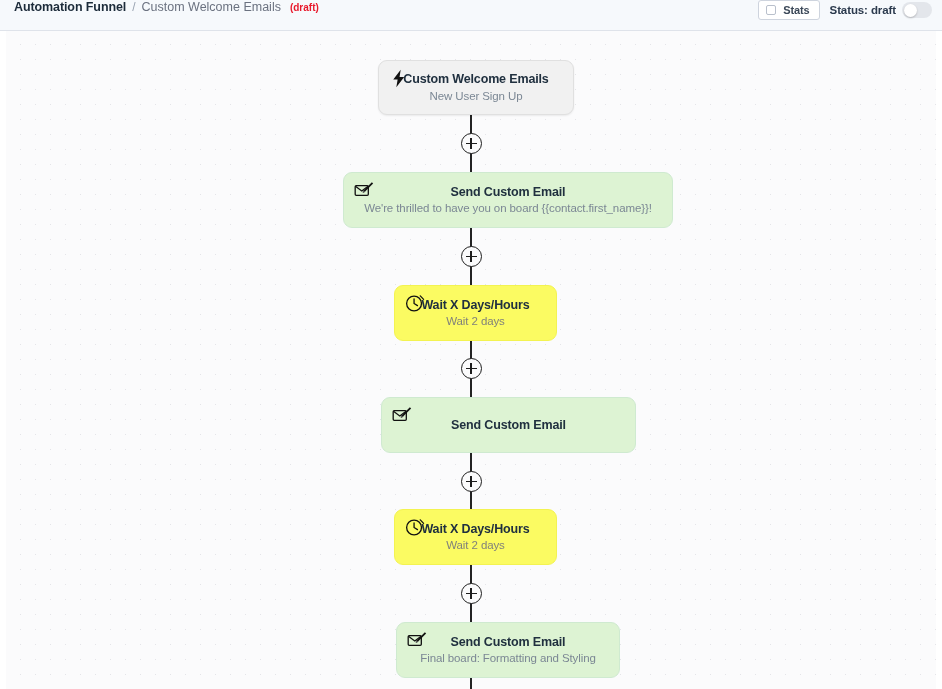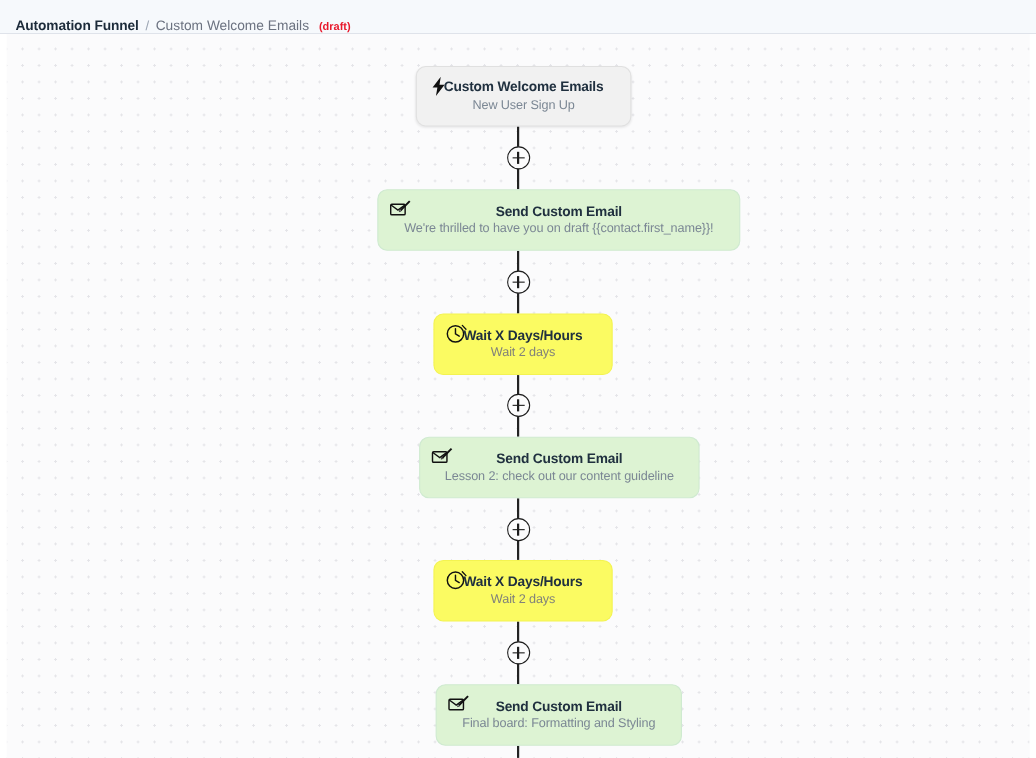--- a/index.html
+++ b/index.html
@@ -21,21 +21,21 @@
 
   
   .header {
     position: absolute;
     top: 0; left: 0;
     width: 942px;
     height: 31px;
     background: #f6f9fc;
     border-bottom: 1px solid #dfe3ea;
     display: flex;
-    align-items: flex-end;
+    align-items: flex-start;
     padding: 0 10px 0 14px;
   }
 
   .breadcrumb {
     display: flex;
     align-items: baseline;
     gap: 6px;
     white-space: nowrap;
   }
   .crumb-root {
@@ -237,20 +237,35 @@
 
   <div class="header">
 
     <div class="breadcrumb">
       <span class="crumb-root">Automation Funnel</span>
       <span class="crumb-sep">/</span>
       <span class="crumb-current">Custom Welcome Emails</span>
       <span class="crumb-status">(draft)</span>
     </div>
 
+    <div class="header-right">
+
+      <div class="stats-btn">
+        <span class="stats-check"></span>
+        <span class="stats-label">Stats</span>
+      </div>
+
+      <div class="status-wrap">
+        <span class="status-text">Status: draft</span>
+        <div class="toggle">
+          <span class="toggle-knob"></span>
+        </div>
+      </div>
+
+    </div>
   </div>
 
   <div class="canvas">
     <div class="flow" id="flow">
         <div class="spine" style="top: 84px; height: 57px;"></div>
         <div class="spine" style="top: 197px; height: 57px;"></div>
         <div class="spine" style="top: 310px; height: 56px;"></div>
         <div class="spine" style="top: 422px; height: 56px;"></div>
         <div class="spine" style="top: 534px; height: 57px;"></div>
         <div class="spine" style="top: 647px; height: 11px;"></div>
@@ -265,21 +280,21 @@
         </div>
         <div class="node node--email" style="left: 305px; top: 141px; width: 330px; height: 56px;">
           <span class="node-icon"><svg viewBox="0 0 24 24" width="21" height="21" aria-hidden="true">
               <rect x="2.5" y="6.5" width="15" height="11" rx="1.2" fill="none" stroke="#111" stroke-width="1.5"></rect>
               <path d="M2.8 7.2 L10 12.6 L17.2 7.2" fill="none" stroke="#111" stroke-width="1.4"></path>
               <path d="M21.6 2.6 L23 4 L13.6 13.4 L11.4 14.2 L12.2 12 Z" fill="#111"></path>
               <path d="M11.4 14.2 L12.2 12 L13.6 13.4 Z" fill="#fff" stroke="#111" stroke-width="0.7"></path>
             </svg></span>
           <div class="node-body">
             <div class="node-title">Send Custom Email</div>
-            <div class="node-sub">We're thrilled to have you on draft {{contact.first_name}}!</div>
+            <div class="node-sub">We're thrilled to have you on board {{contact.first_name}}!</div>
           </div>
         </div>
         <div class="node node--wait" style="left: 388px; top: 254px; width: 163px; height: 56px;">
           <span class="node-icon"><svg viewBox="0 0 24 24" width="21" height="21" aria-hidden="true">
               <circle cx="11.5" cy="12" r="8.5" fill="none" stroke="#111" stroke-width="1.5"></circle>
               <path d="M11.5 6.8 V12 L15.4 14.4" fill="none" stroke="#111" stroke-width="1.5" stroke-linecap="round"></path>
               <path d="M18.6 3.2 L22.4 7.2" stroke="#111" stroke-width="1.4" stroke-linecap="round"></path>
             </svg></span>
           <div class="node-body">
             <div class="node-title">Wait X Days/Hours</div>
@@ -288,21 +303,20 @@
         </div>
         <div class="node node--email" style="left: 343px; top: 366px; width: 255px; height: 56px;">
           <span class="node-icon"><svg viewBox="0 0 24 24" width="21" height="21" aria-hidden="true">
               <rect x="2.5" y="6.5" width="15" height="11" rx="1.2" fill="none" stroke="#111" stroke-width="1.5"></rect>
               <path d="M2.8 7.2 L10 12.6 L17.2 7.2" fill="none" stroke="#111" stroke-width="1.4"></path>
               <path d="M21.6 2.6 L23 4 L13.6 13.4 L11.4 14.2 L12.2 12 Z" fill="#111"></path>
               <path d="M11.4 14.2 L12.2 12 L13.6 13.4 Z" fill="#fff" stroke="#111" stroke-width="0.7"></path>
             </svg></span>
           <div class="node-body">
             <div class="node-title">Send Custom Email</div>
-            <div class="node-sub">Lesson 2: check out our content guideline</div>
           </div>
         </div>
         <div class="node node--wait" style="left: 388px; top: 478px; width: 163px; height: 56px;">
           <span class="node-icon"><svg viewBox="0 0 24 24" width="21" height="21" aria-hidden="true">
               <circle cx="11.5" cy="12" r="8.5" fill="none" stroke="#111" stroke-width="1.5"></circle>
               <path d="M11.5 6.8 V12 L15.4 14.4" fill="none" stroke="#111" stroke-width="1.5" stroke-linecap="round"></path>
               <path d="M18.6 3.2 L22.4 7.2" stroke="#111" stroke-width="1.4" stroke-linecap="round"></path>
             </svg></span>
           <div class="node-body">
             <div class="node-title">Wait X Days/Hours</div>

